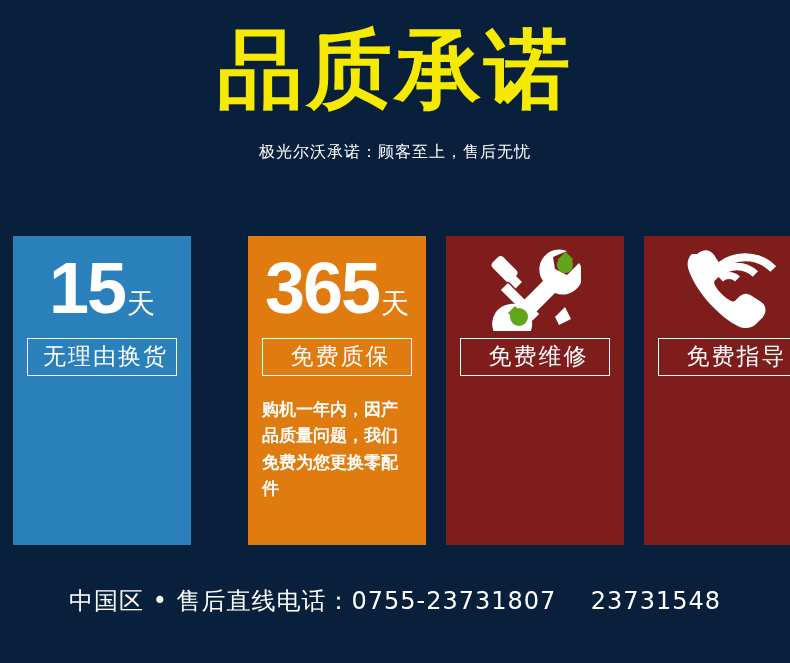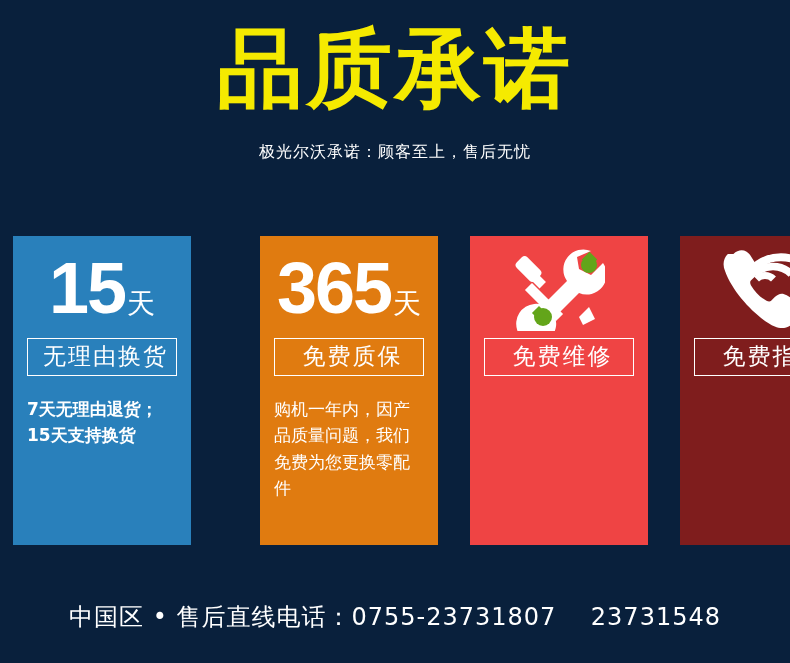--- a/index.html
+++ b/index.html
@@ -21,55 +21,55 @@
     padding-top: 26px;
     text-align: center;
   }
   .main-title {
     color: #f5ea00;
     font-size: 86px;
     line-height: 1.0;
     font-weight: 700;
     letter-spacing: 3px;
     margin: 0;
-    font-family: Liberation Serif, serif;
+    font-family: Liberation Sans, sans-serif;
   }
   .sub-title {
     color: #ffffff;
     font-size: 16px;
     letter-spacing: 1px;
     margin: 0;
     padding-top: 30px;
     font-weight: 400;
     font-family: "DejaVu Sans", sans-serif;
   }
 
   
   .cards {
     position: absolute;
     top: 236px;
     left: 13px;
     width: 764px;
     height: 273px;
     display: flex;
-    gap: 32px;
+    gap: 20px;
   }
   .card {
     width: 179px;
     height: 309px;
     box-sizing: border-box;
     position: relative;
     padding: 0 14px;
     display: flex;
     flex-direction: column;
     align-items: flex-start;
   }
   .card.blue   { background: #2980bb; }
   .card.orange { background: #e07b10; margin-left: 37px; }
-  .card.green  { background: #ef4444; }
+  .card.green  { background: #7f1d1d; }
   .card.teal   { background: #7f1d1d; }
 
   
   .bignum {
     width: 100%;
     text-align: center;
     color: #ffffff;
     line-height: 1;
     padding-top: 16px;
     height: 96px;
@@ -122,29 +122,29 @@
   
   .desc {
     color: #ffffff;
     font-size: 17px;
     line-height: 1.55;
     margin-top: 20px;
     width: 100%;
     text-align: left;
     font-family: "DejaVu Sans", sans-serif;
     white-space: pre-line;
-    font-weight: 400;
+    font-weight: 700;
   }
   .card.blue .desc { font-weight: 700; }
   .card.teal .desc { letter-spacing: 0px; }
 
   
   .footer {
     position: absolute;
-    top: 601px;
+    top: 585px;
     left: 0;
     width: 100%;
     text-align: center;
     color: #ffffff;
     font-size: 24px;
     letter-spacing: 1px;
     font-family: "DejaVu Sans", sans-serif;
     white-space: pre;
   }
 </style>
@@ -156,22 +156,20 @@
   <p class="sub-title">极光尔沃承诺：顾客至上，售后无忧</p>
 </div>
 
 <div class="cards">
 
   <div class="card blue">
     <div class="bignum">
       <span class="num">15</span><span class="unit">天</span>
     </div>
     <div class="badge">无理由换货</div>
-    <div class="desc">7天无理由退货；
-15天支持换货</div>
   </div>
 
   <div class="card orange">
     <div class="bignum">
       <span class="num">365</span><span class="unit">天</span>
     </div>
     <div class="badge">免费质保</div>
     <div class="desc">购机一年内，因产品质量问题，我们免费为您更换零配件</div>
   </div>
 

